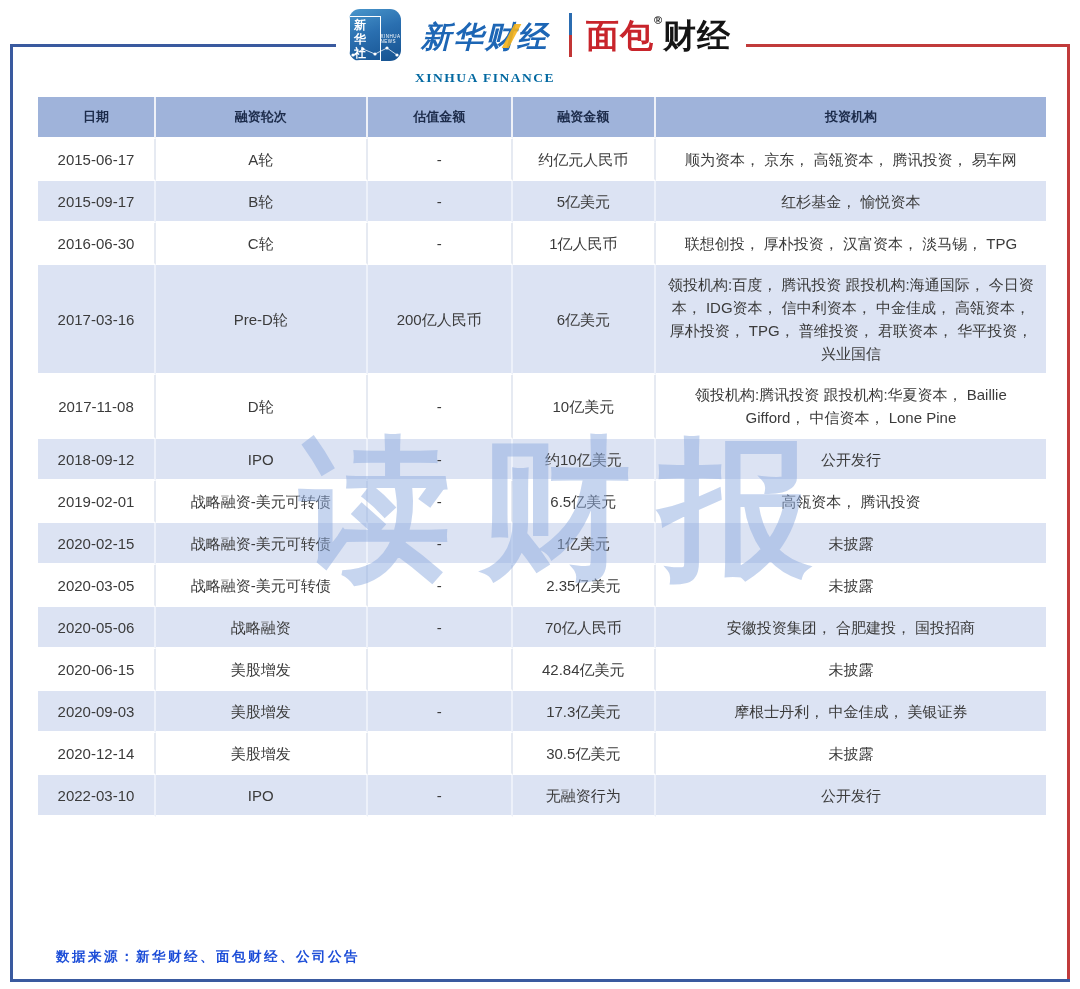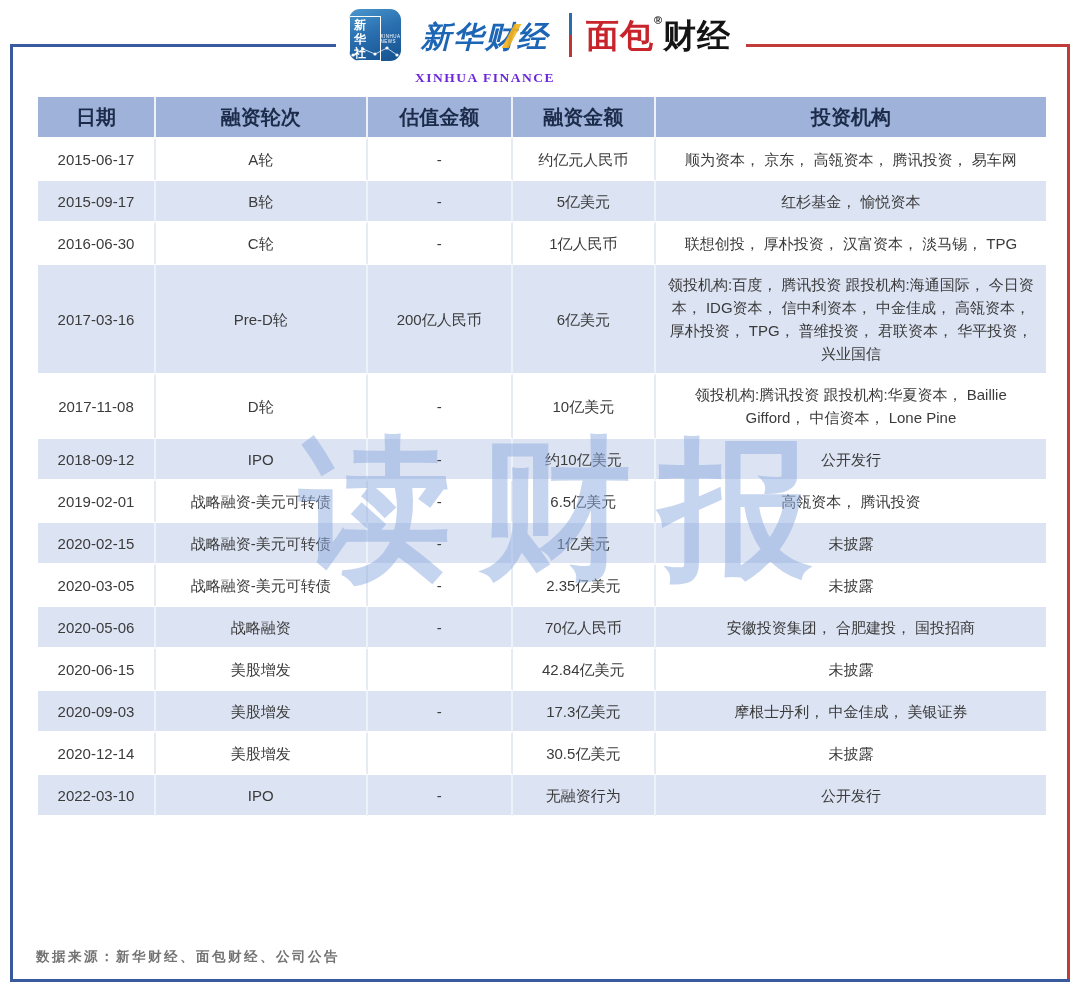--- a/index.html
+++ b/index.html
@@ -25,50 +25,50 @@
            box-sizing:border-box;padding-top:6px;position:relative;overflow:hidden;}
   .xh-icon .box{border:1.5px solid #fff;padding:1px 4px 0 4px;color:#fff;font-weight:bold;
                 font-size:12px;line-height:14px;letter-spacing:1px;}
   .xh-icon .sub{color:#fff;font-size:4.5px;letter-spacing:.5px;margin-top:1px;}
   .xh-icon svg{position:absolute;bottom:2px;left:0;}
   .xf{display:flex;flex-direction:column;align-items:center;line-height:1;}
   .xf .cn{font-size:30px;font-weight:bold;font-style:italic;color:#1d66b5;
           font-family:"Liberation Serif","DejaVu Serif",serif;letter-spacing:2px;position:relative;margin-top:36px;}
   .xf .cn .flash{position:absolute;right:34px;top:2px;width:7px;height:24px;
                  background:#f5b31a;transform:skewX(-28deg);opacity:.9;}
-  .xf .en{font-size:13.5px;font-weight:bold;color:#6d28d9;letter-spacing:1.5px;margin-top:19px;
+  .xf .en{font-size:13.5px;font-weight:bold;color:#0369a1;letter-spacing:1.5px;margin-top:19px;
           font-family:"Liberation Serif","DejaVu Serif",serif;}
   .sep{width:3px;height:44px;background:linear-gradient(#2b6cb0 0%,#2b6cb0 50%,#c23535 50%,#c23535 100%);}
   .mb{font-size:33px;font-weight:900;letter-spacing:1px;position:relative;line-height:1;}
   .mb .p1{color:#c8242b;}
   .mb .p2{color:#141414;}
   .mb .reg{font-size:11px;color:#141414;vertical-align:top;position:relative;top:-4px;}
 
   
   .table-wrap{position:absolute;left:38px;top:97px;width:1008px;}
   table{width:100%;border-collapse:separate;border-spacing:0;table-layout:fixed;}
   col.c0{width:11.7%;} col.c1{width:21%;} col.c2{width:14.4%;} col.c3{width:14.2%;} col.c4{width:38.7%;}
-  th{background:#9fb3da;color:#1c2b4a;font-size:20px;font-weight:bold;height:40px;
+  th{background:#9fb3da;color:#1c2b4a;font-size:13px;font-weight:bold;height:40px;
      border-right:2px solid #eef1f8;border-bottom:2px solid #ffffff;padding:0 16px;}
   th:last-child{border-right:none;}
   td{font-size:15px;color:#3b3b3b;text-align:center;vertical-align:middle;
      padding:8px 8px;line-height:23px;height:24px;
      border-right:2px solid #e6eaf2;border-bottom:2px solid #ffffff;}
   td:last-child{border-right:none;}
   tbody tr:nth-child(even) td{background:#dce3f3;border-right-color:#edf1fa;}
   tbody tr:nth-child(odd) td{background:#ffffff;}
 
   
   .watermark{position:absolute;left:300px;top:408px;font-size:152px;font-weight:bold;
              color:rgba(142,172,224,0.50);letter-spacing:28px;white-space:nowrap;
              z-index:10;pointer-events:none;font-family:"DejaVu Sans",sans-serif;}
 
   
-  .source{position:absolute;left:36px;top:948px;font-size:13.5px;font-weight:bold;
-          color:#737373;letter-spacing:2.5px;
+  .source{position:absolute;left:56px;top:948px;font-size:13.5px;font-weight:bold;
+          color:#1d4ed8;letter-spacing:2.5px;
           font-family:Liberation Serif, serif;}
 </style>
 </head>
 <body>
 
 <div class="canvas">
 
   <div class="frame-seg f-blue frame-top-left"></div>
   <div class="frame-seg f-red frame-top-right"></div>
   <div class="frame-seg f-blue frame-left"></div>

